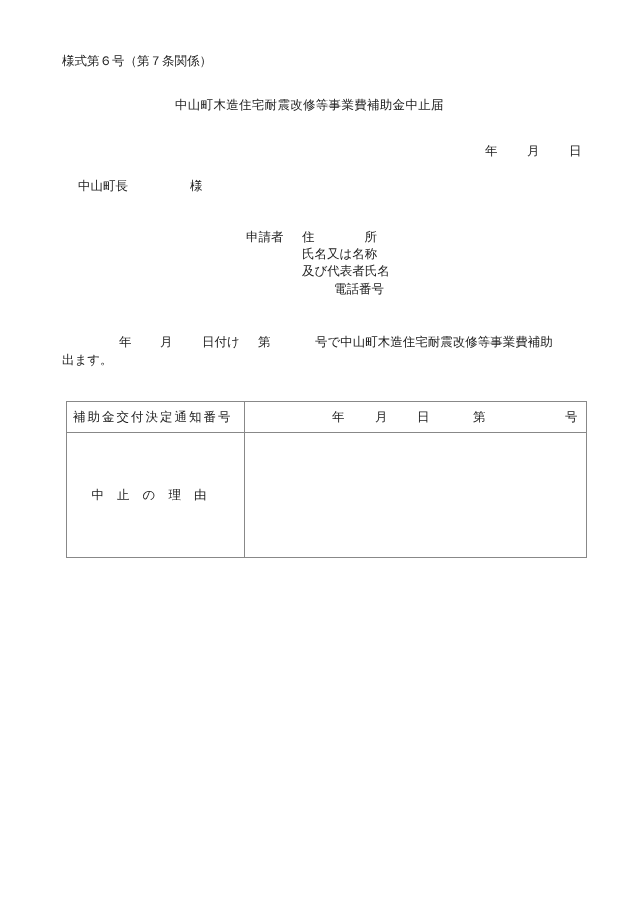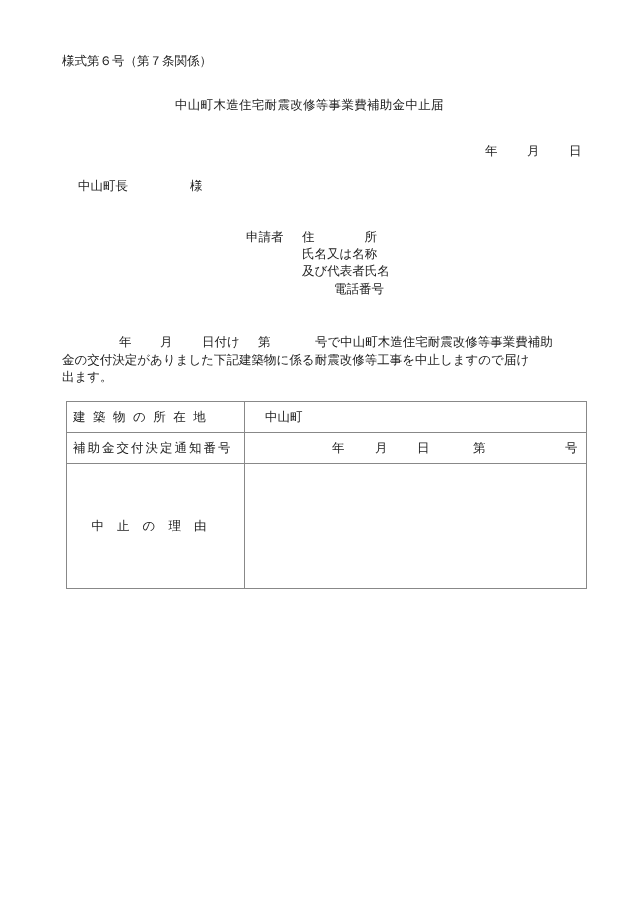--- a/index.html
+++ b/index.html
@@ -46,30 +46,25 @@
 <div class="abs app-field" style="top:283px;margin-left:32px;">電話番号</div>
 
 <div class="abs body-text">
   <div style="position:relative; height:17.5px;">
     <span style="position:absolute; left:57px;">年</span>
     <span style="position:absolute; left:98px;">月</span>
     <span style="position:absolute; left:140px;">日付け</span>
     <span style="position:absolute; left:196px;">第</span>
     <span style="position:absolute; left:253px;">号で中山町木造住宅耐震改修等事業費補助</span>
   </div>
-  <div>金の交付決定がありました下記建築物に係る耐震改修等工事を中止しますので届け</div>
   <div>出ます。</div>
 </div>
 
 <table class="form">
   <tbody>
-      <tr class="r1">
-    <td class="lbl spread">建築物の所在地</td>
-    <td><span style="padding-left:14px;">中山町</span></td>
-  </tr>
   <tr class="r2">
     <td class="lbl spread2">補助金交付決定通知番号</td>
     <td class="val-right">
       <span class="nf" style="left:87px;">年</span>
       <span class="nf" style="left:130px;">月</span>
       <span class="nf" style="left:172px;">日</span>
       <span class="nf" style="left:228px;">第</span>
       <span class="nf" style="left:320px;">号</span>
     </td>
   </tr>

